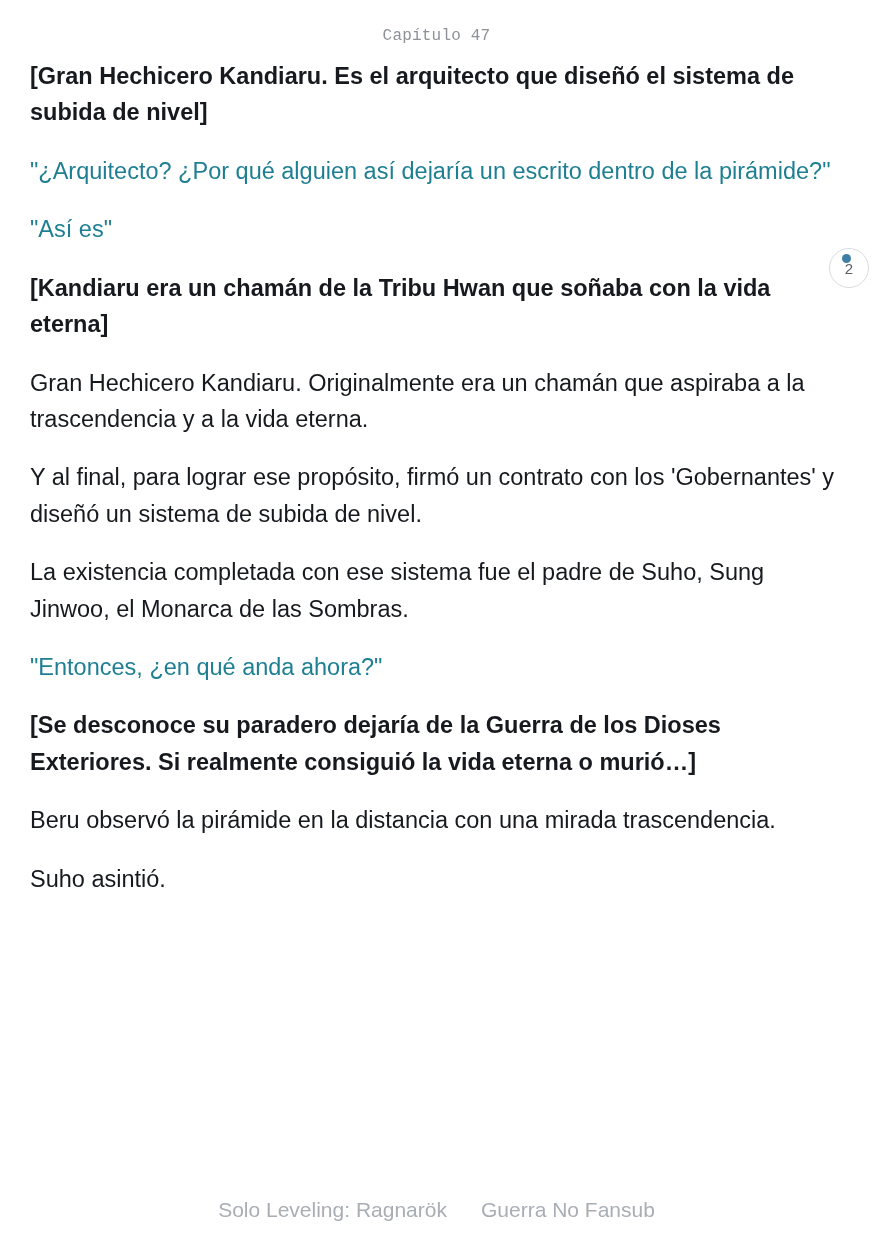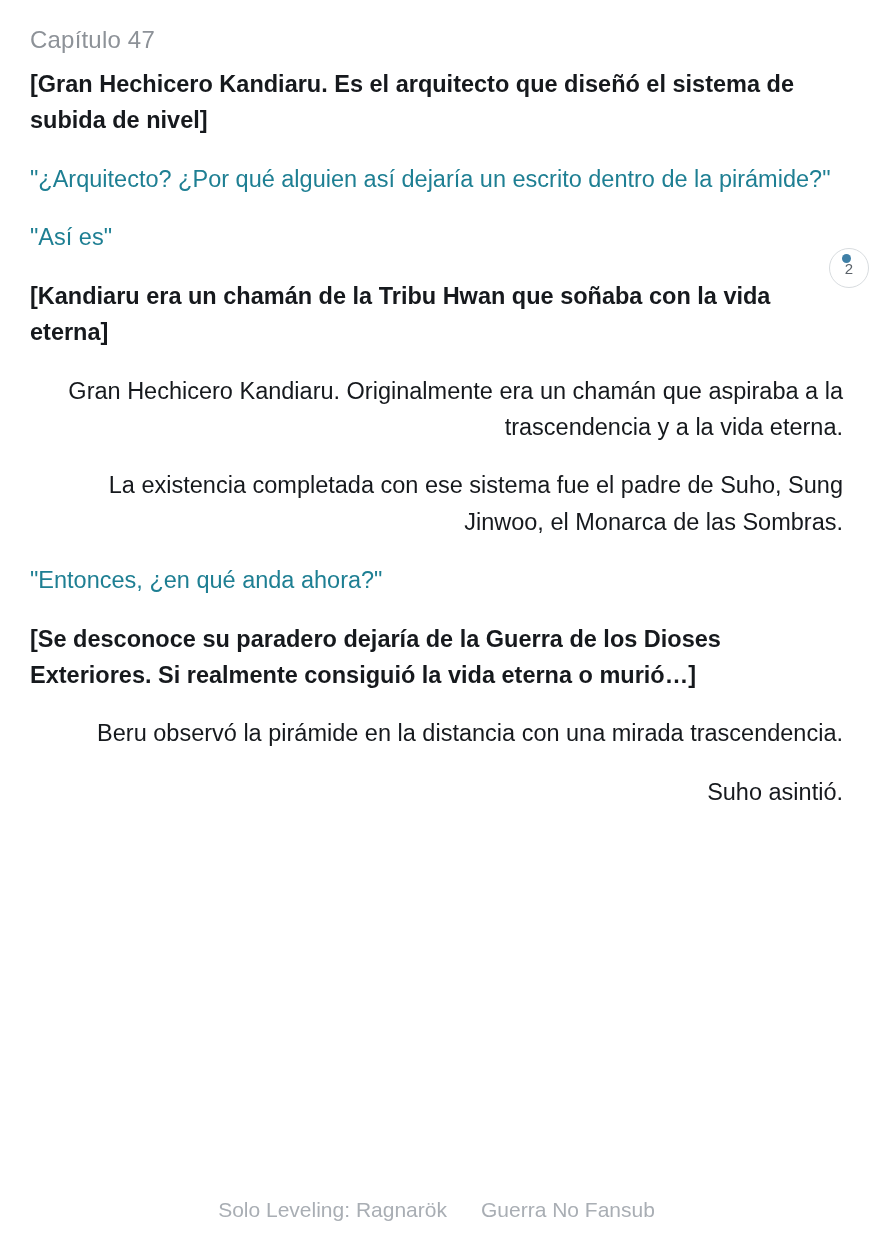--- a/index.html
+++ b/index.html
@@ -16,46 +16,46 @@
     overflow: hidden;
   }
   .page {
     position: relative;
     width: 873px;
     height: 1240px;
     box-sizing: border-box;
     padding: 28px 30px 0 30px;
   }
   .chapter-label {
-    text-align: left;
+    text-align: center;
     color: #8d9298;
-    font-size: 24px;
+    font-size: 16px;
     line-height: 1;
     margin: 0 0 14px 0;
     letter-spacing: 0.2px;
+    font-family: Liberation Mono, monospace;
   }
   .content {
     display: block;
   }
   p {
     margin: 0 0 22px 0;
     font-size: 23.5px;
     line-height: 1.55;
   }
   p.bold {
     font-weight: bold;
     color: #16191d;
     margin-top: 6px;
   }
   p.dialog {
     color: #1e7f93;
   }
   p.normal {
     color: #16191d;
-    text-align: right;
   }
   p.small-bold {
     font-weight: bold;
     font-size: 22px;
   }
   .footer {
     position: absolute;
     left: 0;
     right: 0;
     bottom: 18px;
@@ -97,20 +97,21 @@
 <div class="page">
 
   <div class="chapter-label">Capítulo 47</div>
 
   <div class="content">
       <p class="bold">[Gran Hechicero Kandiaru. Es el arquitecto que diseñó el sistema de subida de nivel]</p>
       <p class="dialog">"¿Arquitecto? ¿Por qué alguien así dejaría un escrito dentro de la pirámide?"</p>
       <p class="dialog">"Así es"</p>
       <p class="bold">[Kandiaru era un chamán de la Tribu Hwan que soñaba con la vida eterna]</p>
       <p class="normal">Gran Hechicero Kandiaru. Originalmente era un chamán que aspiraba a la trascendencia y a la vida eterna.</p>
+      <p class="normal">Y al final, para lograr ese propósito, firmó un contrato con los 'Gobernantes' y diseñó un sistema de subida de nivel.</p>
       <p class="normal">La existencia completada con ese sistema fue el padre de Suho, Sung Jinwoo, el Monarca de las Sombras.</p>
       <p class="dialog">"Entonces, ¿en qué anda ahora?"</p>
       <p class="bold">[Se desconoce su paradero dejaría de la Guerra de los Dioses Exteriores. Si realmente consiguió la vida eterna o murió…]</p>
       <p class="normal">Beru observó la pirámide en la distancia con una mirada trascendencia.</p>
       <p class="normal">Suho asintió.</p>
     </div>
 
   <div class="side-counter">
     <span class="dot"></span>
     <span>2</span>

